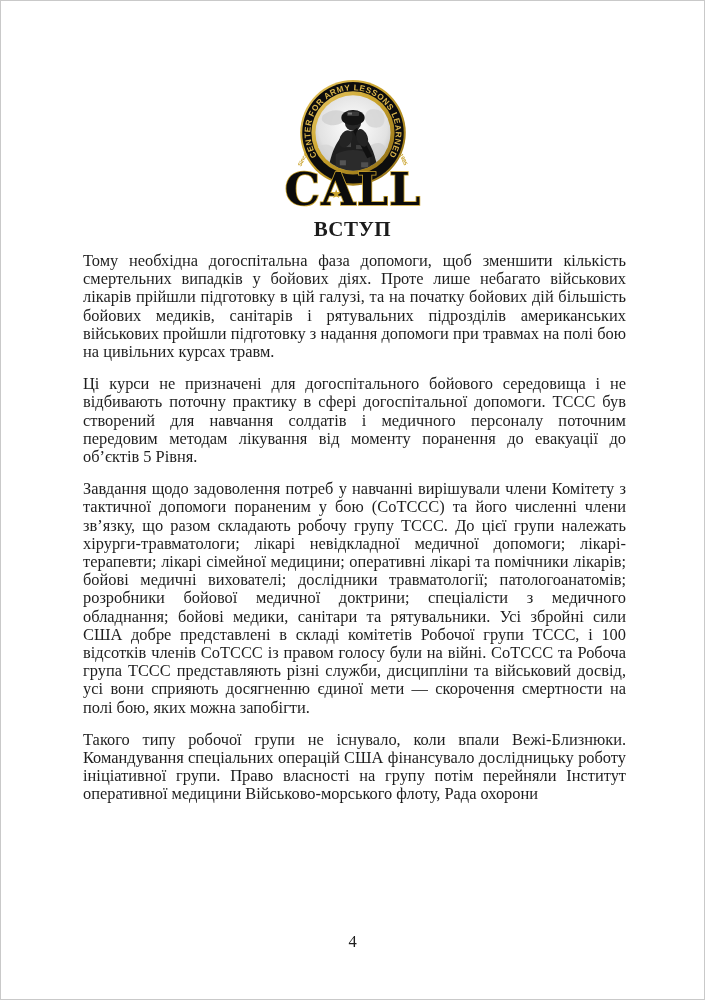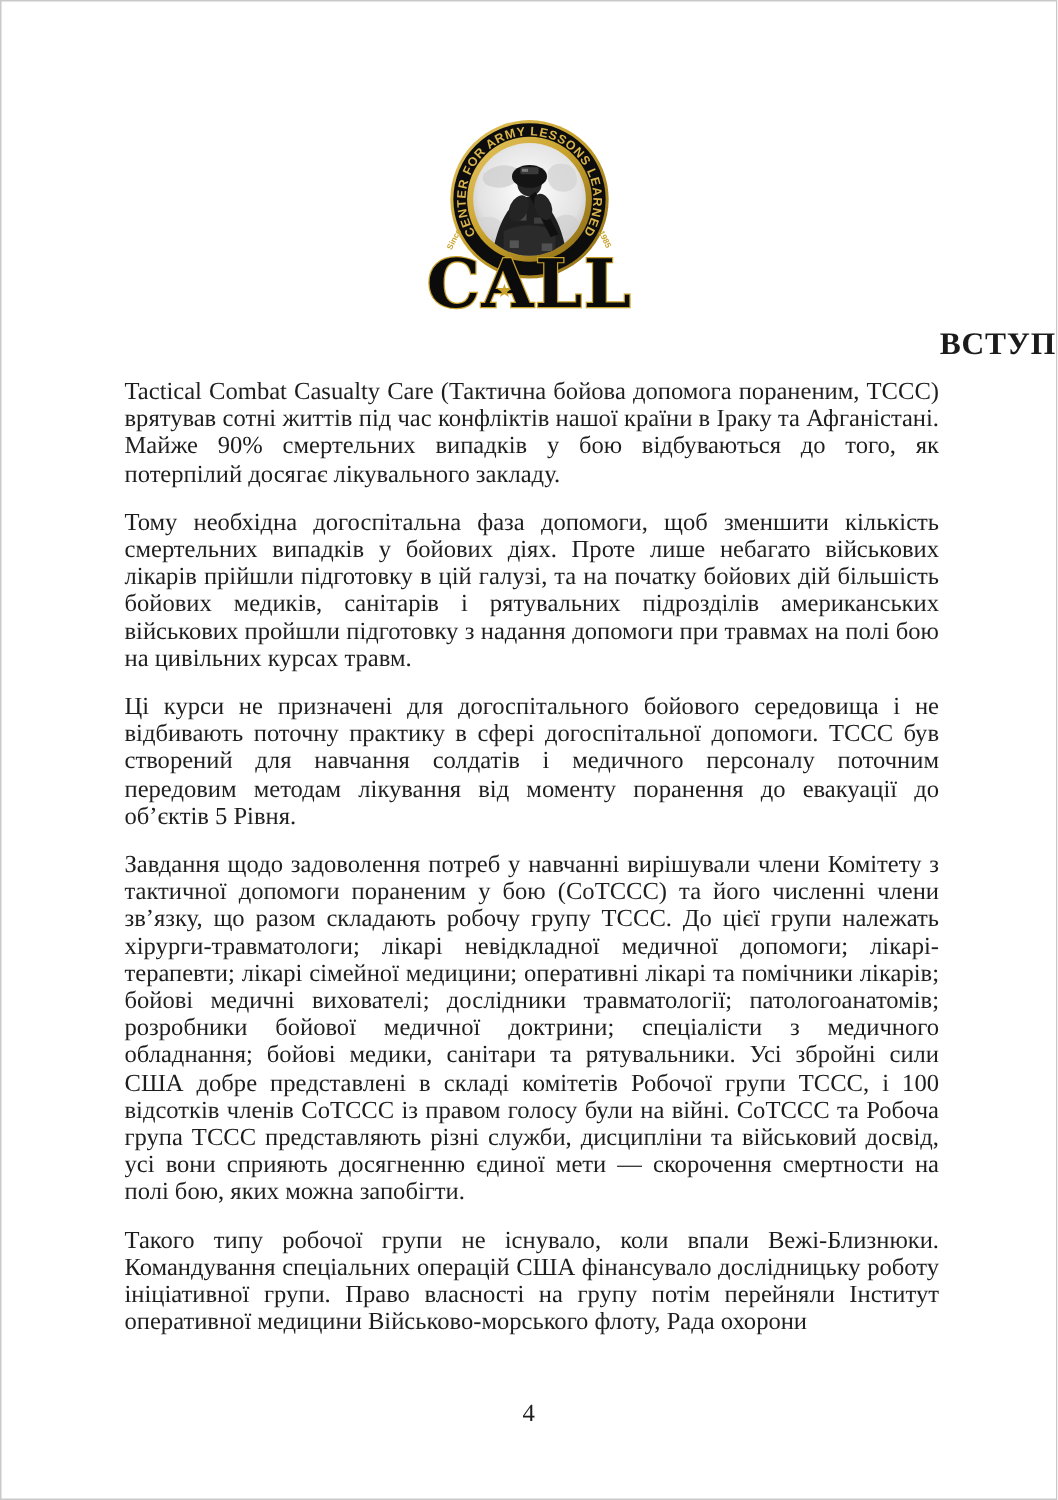--- a/index.html
+++ b/index.html
@@ -15,21 +15,21 @@
     border: 1px solid #c9c9c9;
     background: #ffffff;
     box-sizing: content-box;
   }
   .logo-wrap {
     margin: 74px auto 0 auto;
     width: 158px; height: 136px;
   }
   .doc-title {
     margin: 6px 0 0 0;
-    text-align: right;
+    text-align: center;
     font-size: 21px;
     font-weight: bold;
     letter-spacing: 0.5px;
     color: #1b1b1b;
   }
   .content {
     margin: 10px 0 0 82px;
     width: 543px;
     text-align: justify;
     font-size: 16.4px;
@@ -107,21 +107,20 @@
       <text x="123" y="84" font-family="Liberation Sans, sans-serif" font-size="5.4" font-weight="bold" fill="#C9A22B" transform="rotate(64 123 84)" text-anchor="middle">1985</text>
 
       <text x="75" y="128" text-anchor="middle" font-family="DejaVu Serif, serif" font-size="44" font-weight="bold" fill="#0b0b0b" stroke="#C9A22B" stroke-width="1.6" paint-order="stroke" letter-spacing="1">CALL</text>
       <text x="58.5" y="121" text-anchor="middle" font-family="DejaVu Sans, sans-serif" font-size="12" fill="#C9A22B">★</text>
     </svg>
   </div>
 
   <h1 class="doc-title">ВСТУП</h1>
 
   <div class="content">
-    <p>Tactical Combat Casualty Care (Тактична бойова допомога пораненим, ТССС) врятував сотні життів під час конфліктів нашої країни в Іраку та Афганістані. Майже 90% смертельних випадків у бою відбуваються до того, як потерпілий досягає лікувального закладу.</p>
     <p>Тому необхідна догоспітальна фаза допомоги, щоб зменшити кількість смертельних випадків у бойових діях. Проте лише небагато військових лікарів прійшли підготовку в цій галузі, та на початку бойових дій більшість бойових медиків, санітарів і рятувальних підрозділів американських військових пройшли підготовку з надання допомоги при травмах на полі бою на цивільних курсах травм.</p>
     <p>Ці курси не призначені для догоспітального бойового середовища і не відбивають поточну практику в сфері догоспітальної допомоги. ТССС був створений для навчання солдатів і медичного персоналу поточним передовим методам лікування від моменту поранення до евакуації до об’єктів 5 Рівня.</p>
     <p>Завдання щодо задоволення потреб у навчанні вирішували члени Комітету з тактичної допомоги пораненим у бою (СоТССС) та його численні члени зв’язку, що разом складають робочу групу ТССС. До цієї групи належать хірурги-травматологи; лікарі невідкладної медичної допомоги; лікарі-терапевти; лікарі сімейної медицини; оперативні лікарі та помічники лікарів; бойові медичні вихователі; дослідники травматології; патологоанатомів; розробники бойової медичної доктрини; спеціалісти з медичного обладнання; бойові медики, санітари та рятувальники. Усі збройні сили США добре представлені в складі комітетів Робочої групи ТССС, і 100 відсотків членів СоТССС із правом голосу були на війні. СоТССС та Робоча група ТССС представляють різні служби, дисципліни та військовий досвід, усі вони сприяють досягненню єдиної мети — скорочення смертности на полі бою, яких можна запобігти.</p>
     <p>Такого типу робочої групи не існувало, коли впали Вежі-Близнюки. Командування спеціальних операцій США фінансувало дослідницьку роботу ініціативної групи. Право власності на групу потім перейняли Інститут оперативної медицини Військово-морського флоту, Рада охорони</p>
   </div>
 
   <div class="page-number">4</div>
 
 </div>
 

